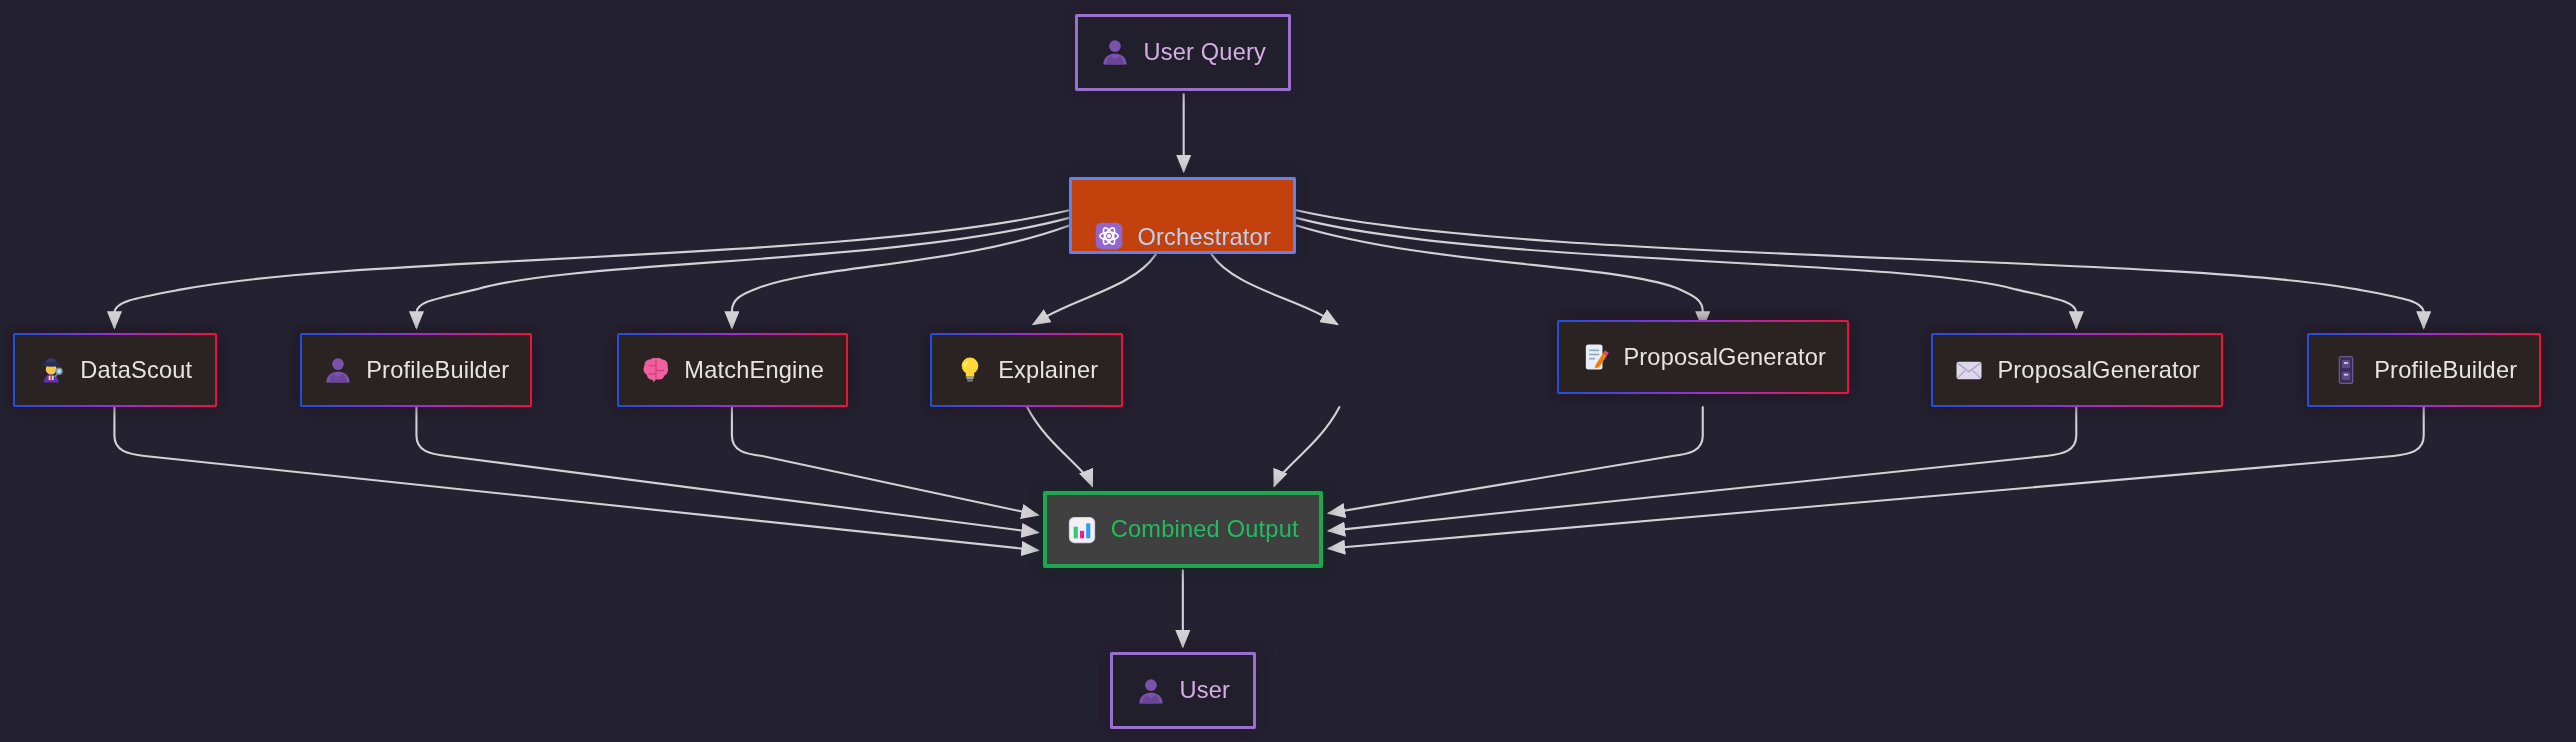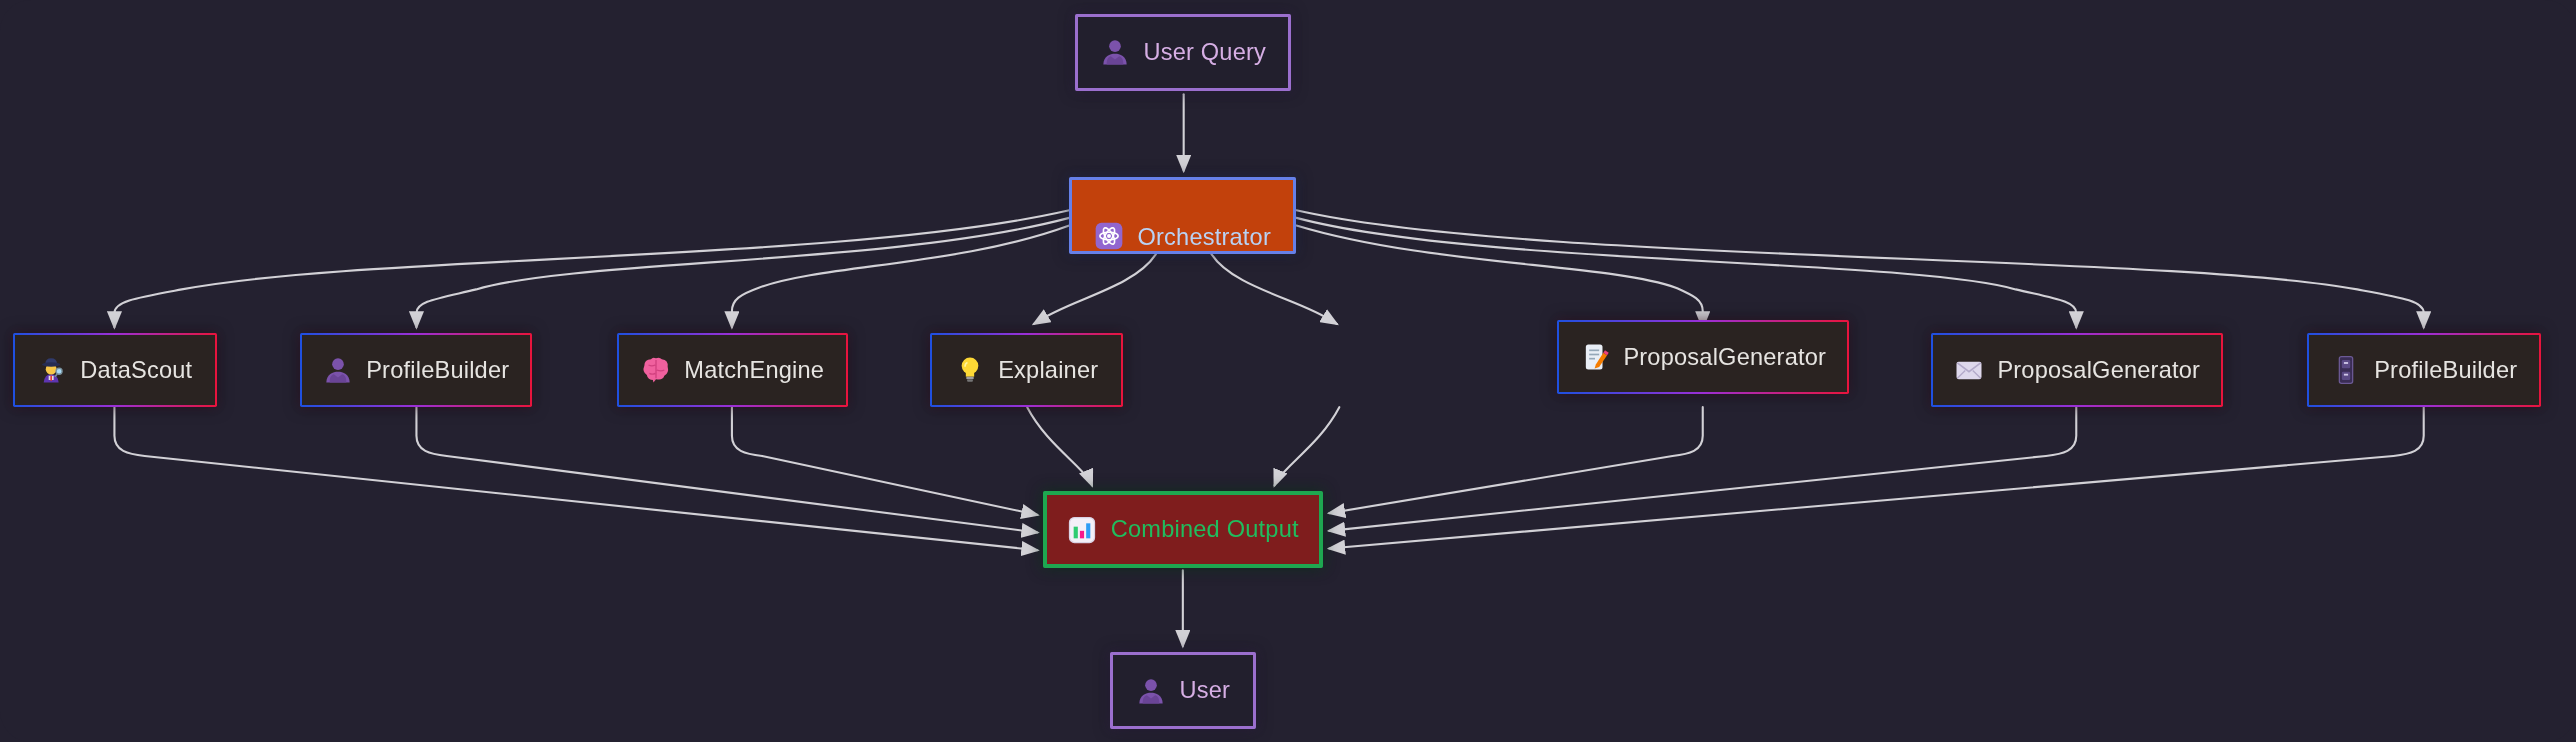--- a/index.html
+++ b/index.html
@@ -27,21 +27,21 @@
     box-shadow:0 0 15px rgba(0,0,0,.5), 0 0 11.8px rgba(90,120,235,.25);
     align-items:flex-end;
   }
   .node-agent {
     color:#e6e4e1; border:2.5px solid transparent; background:
       linear-gradient(#2a2321,#2a2321) padding-box,
       linear-gradient(90deg,#1e50e0 0%, #9b2fd6 50%, #e8143c 100%) border-box;
     box-shadow:0 0 15px rgba(0,0,0,.5), 0 0 10px rgba(190,40,100,.18);
   }
   .node-green {
-    background:#7f1d1d; border:4.2px solid #1ea750; color:#20bd5e;
+    background:#404040; border:4.2px solid #1ea750; color:#20bd5e;
     box-shadow:0 0 15px rgba(0,0,0,.5), 0 0 13.5px rgba(30,170,80,.25);
   }
 </style>
 </head>
 <body>
 
 <div class="canvas">
 
   <svg class="edges" viewBox="0 0 3062 882">
     <defs>

